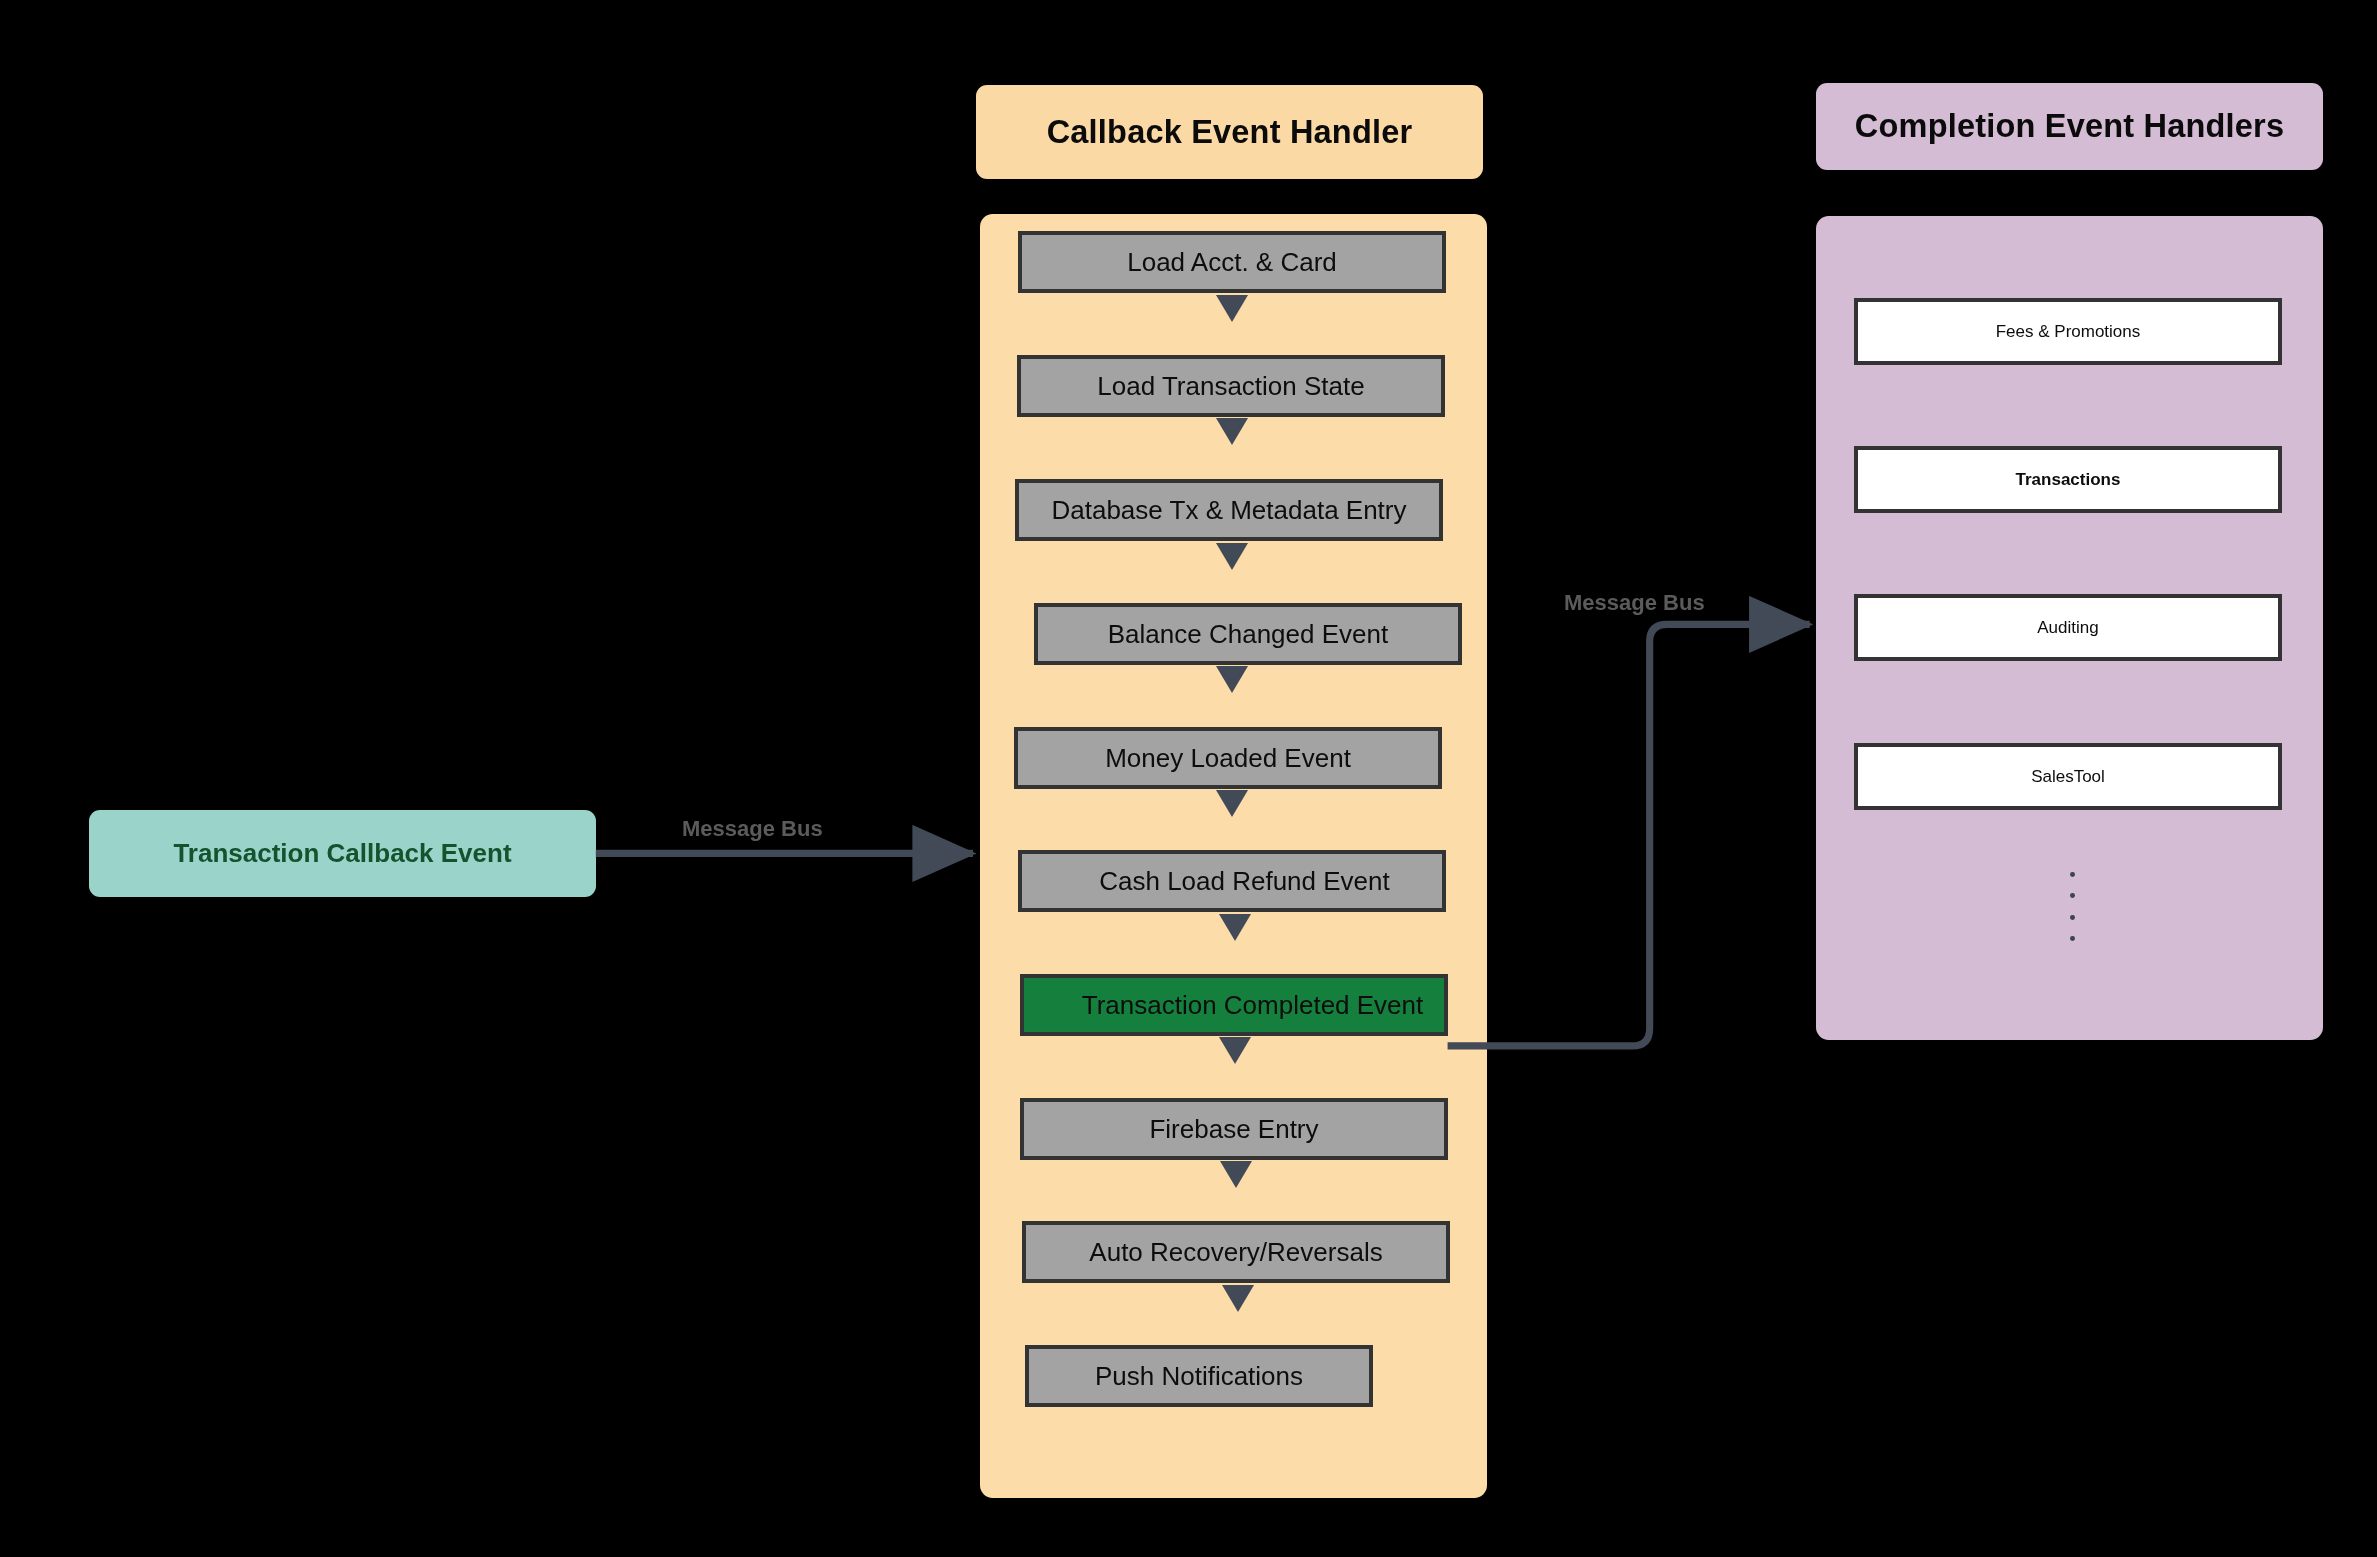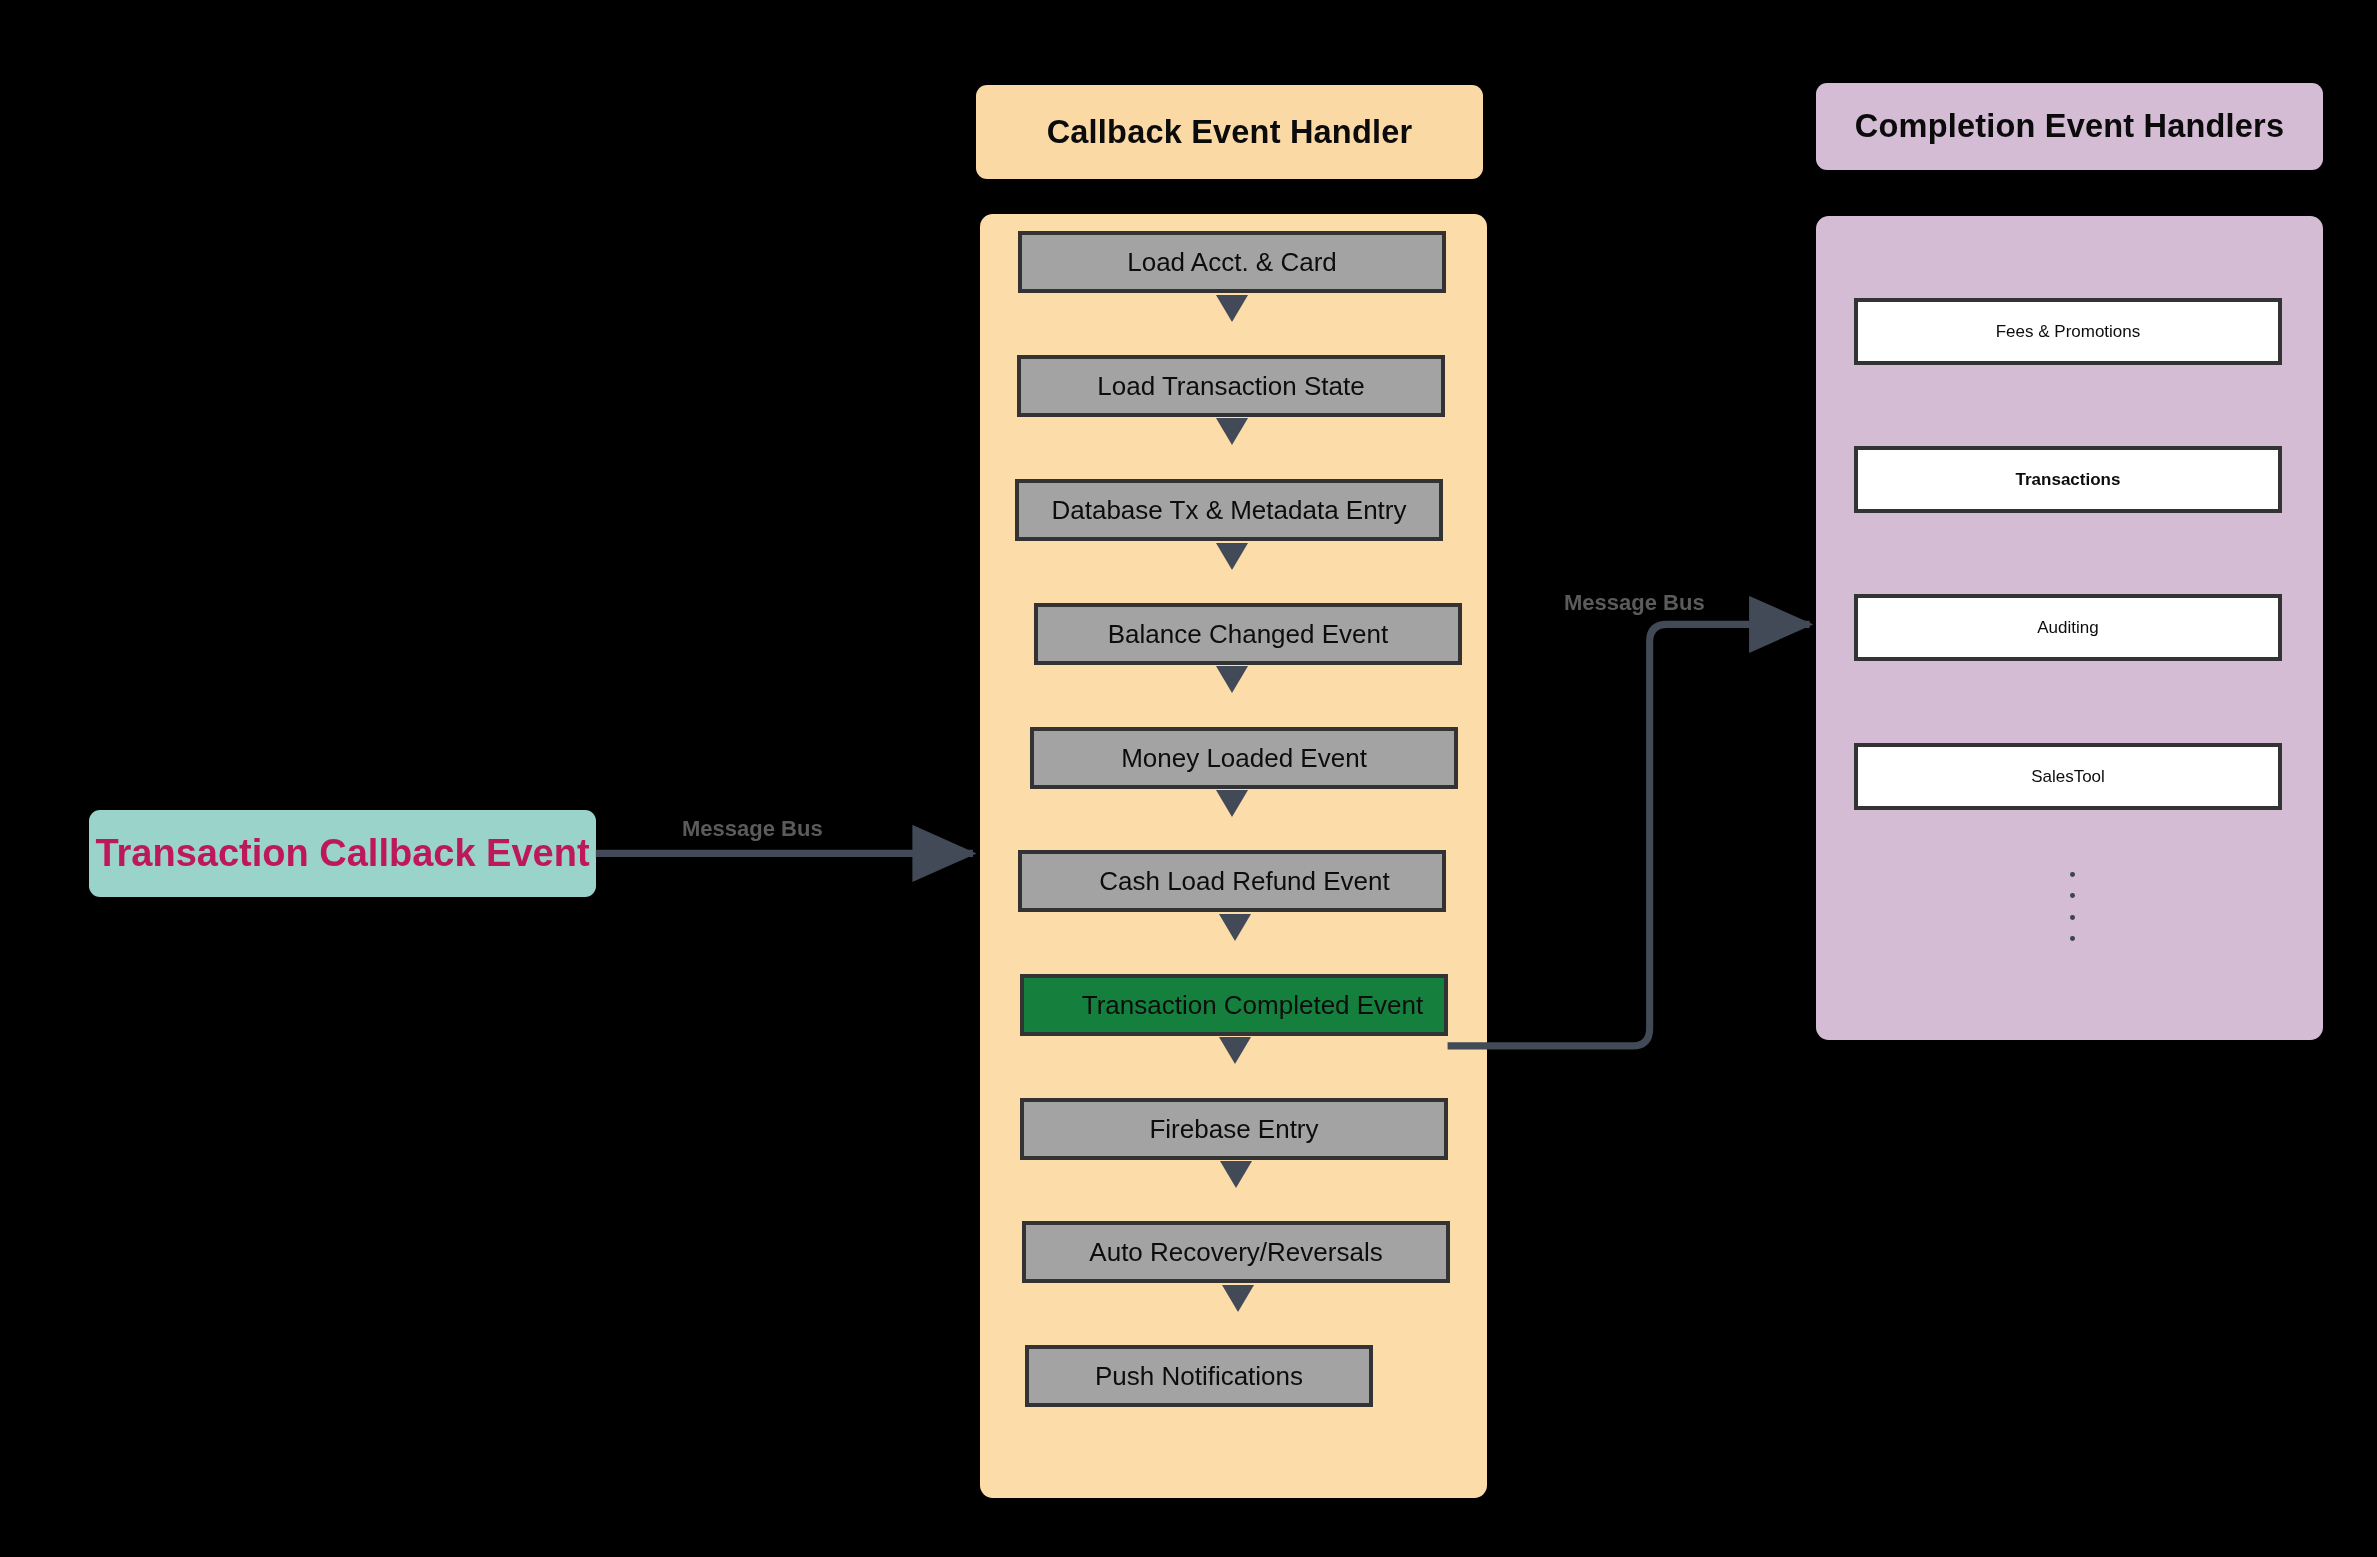--- a/index.html
+++ b/index.html
@@ -130,23 +130,23 @@
     position: absolute;
     left: 89px;
     top: 810px;
     width: 507px;
     height: 87px;
     background: #9AD3CA;
     border-radius: 11px;
     display: flex;
     align-items: center;
     justify-content: center;
-    font-size: 38px;
+    font-size: 26px;
     font-weight: bold;
-    color: #be185d;
+    color: #14532d;
   }
 
   
   #connectors {
     position: absolute;
     left: 0;
     top: 0;
     width: 2377px;
     height: 1557px;
     pointer-events: none;
@@ -189,21 +189,21 @@
 <div class="step" style="left:1015px; top:479px;  width:428px; height:62px;">
   <span>Database Tx &amp; Metadata Entry</span>
 </div>
 <div class="down-arrow" style="left:1216px; top:543px;"></div>
 
 <div class="step" style="left:1014px; top:603px;  width:428px; height:62px;margin-left:20px;">
   <span>Balance Changed Event</span>
 </div>
 <div class="down-arrow" style="left:1216px; top:666px;"></div>
 
-<div class="step" style="left:1014px; top:727px;  width:428px; height:62px;margin-left:16px;">
+<div class="step" style="left:1014px; top:727px;  width:428px; height:62px;">
   <span>Money Loaded Event</span>
 </div>
 <div class="down-arrow" style="left:1216px; top:790px;"></div>
 
 <div class="step" style="left:1018px; top:850px; width:428px; height:62px;padding-left:25px;">
   <span>Cash Load Refund Event</span>
 </div>
 <div class="down-arrow" style="left:1219px; top:914px;"></div>
 
 <div class="step accent" style="left:1020px; top:974px; width:428px; height:62px;">

